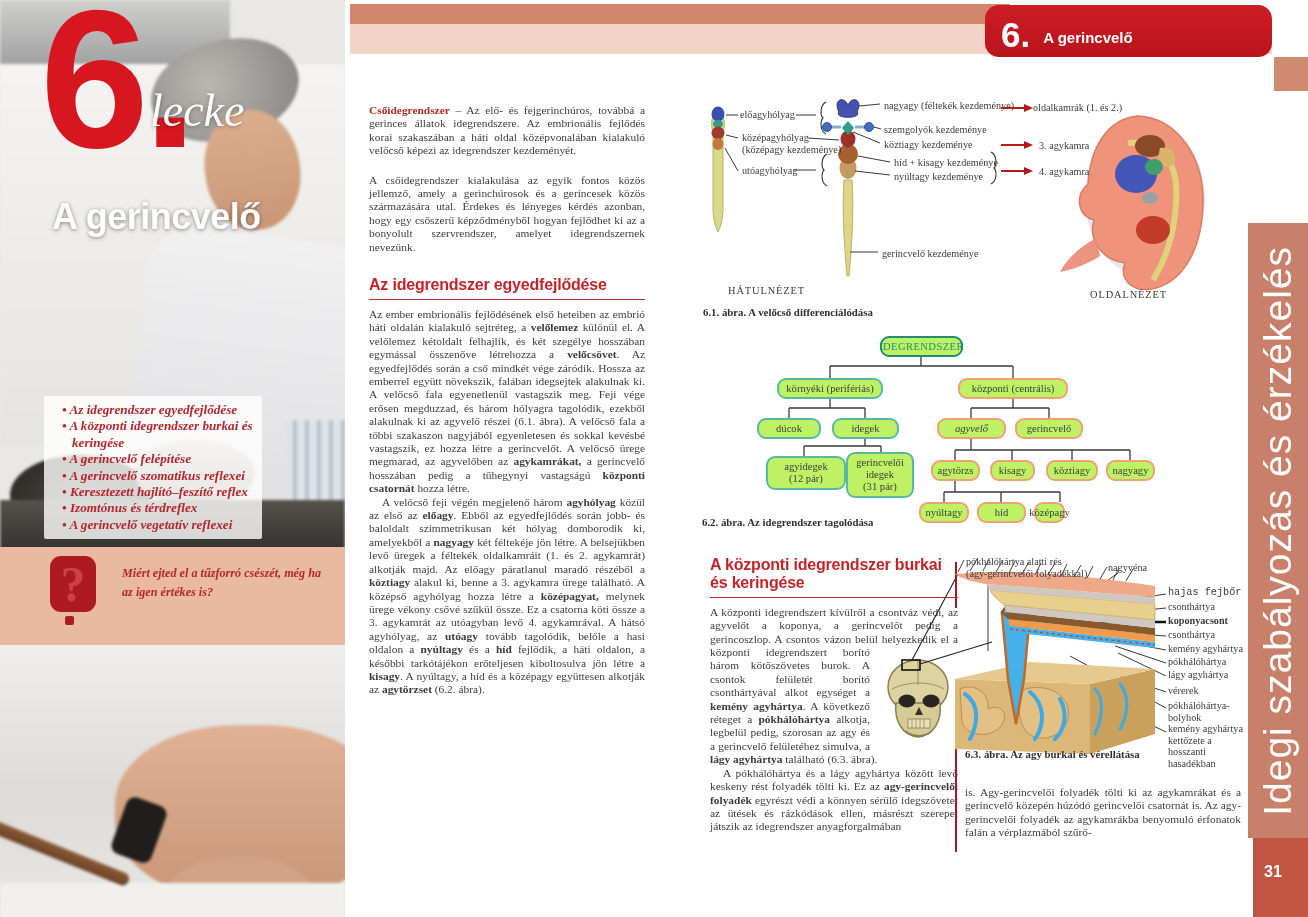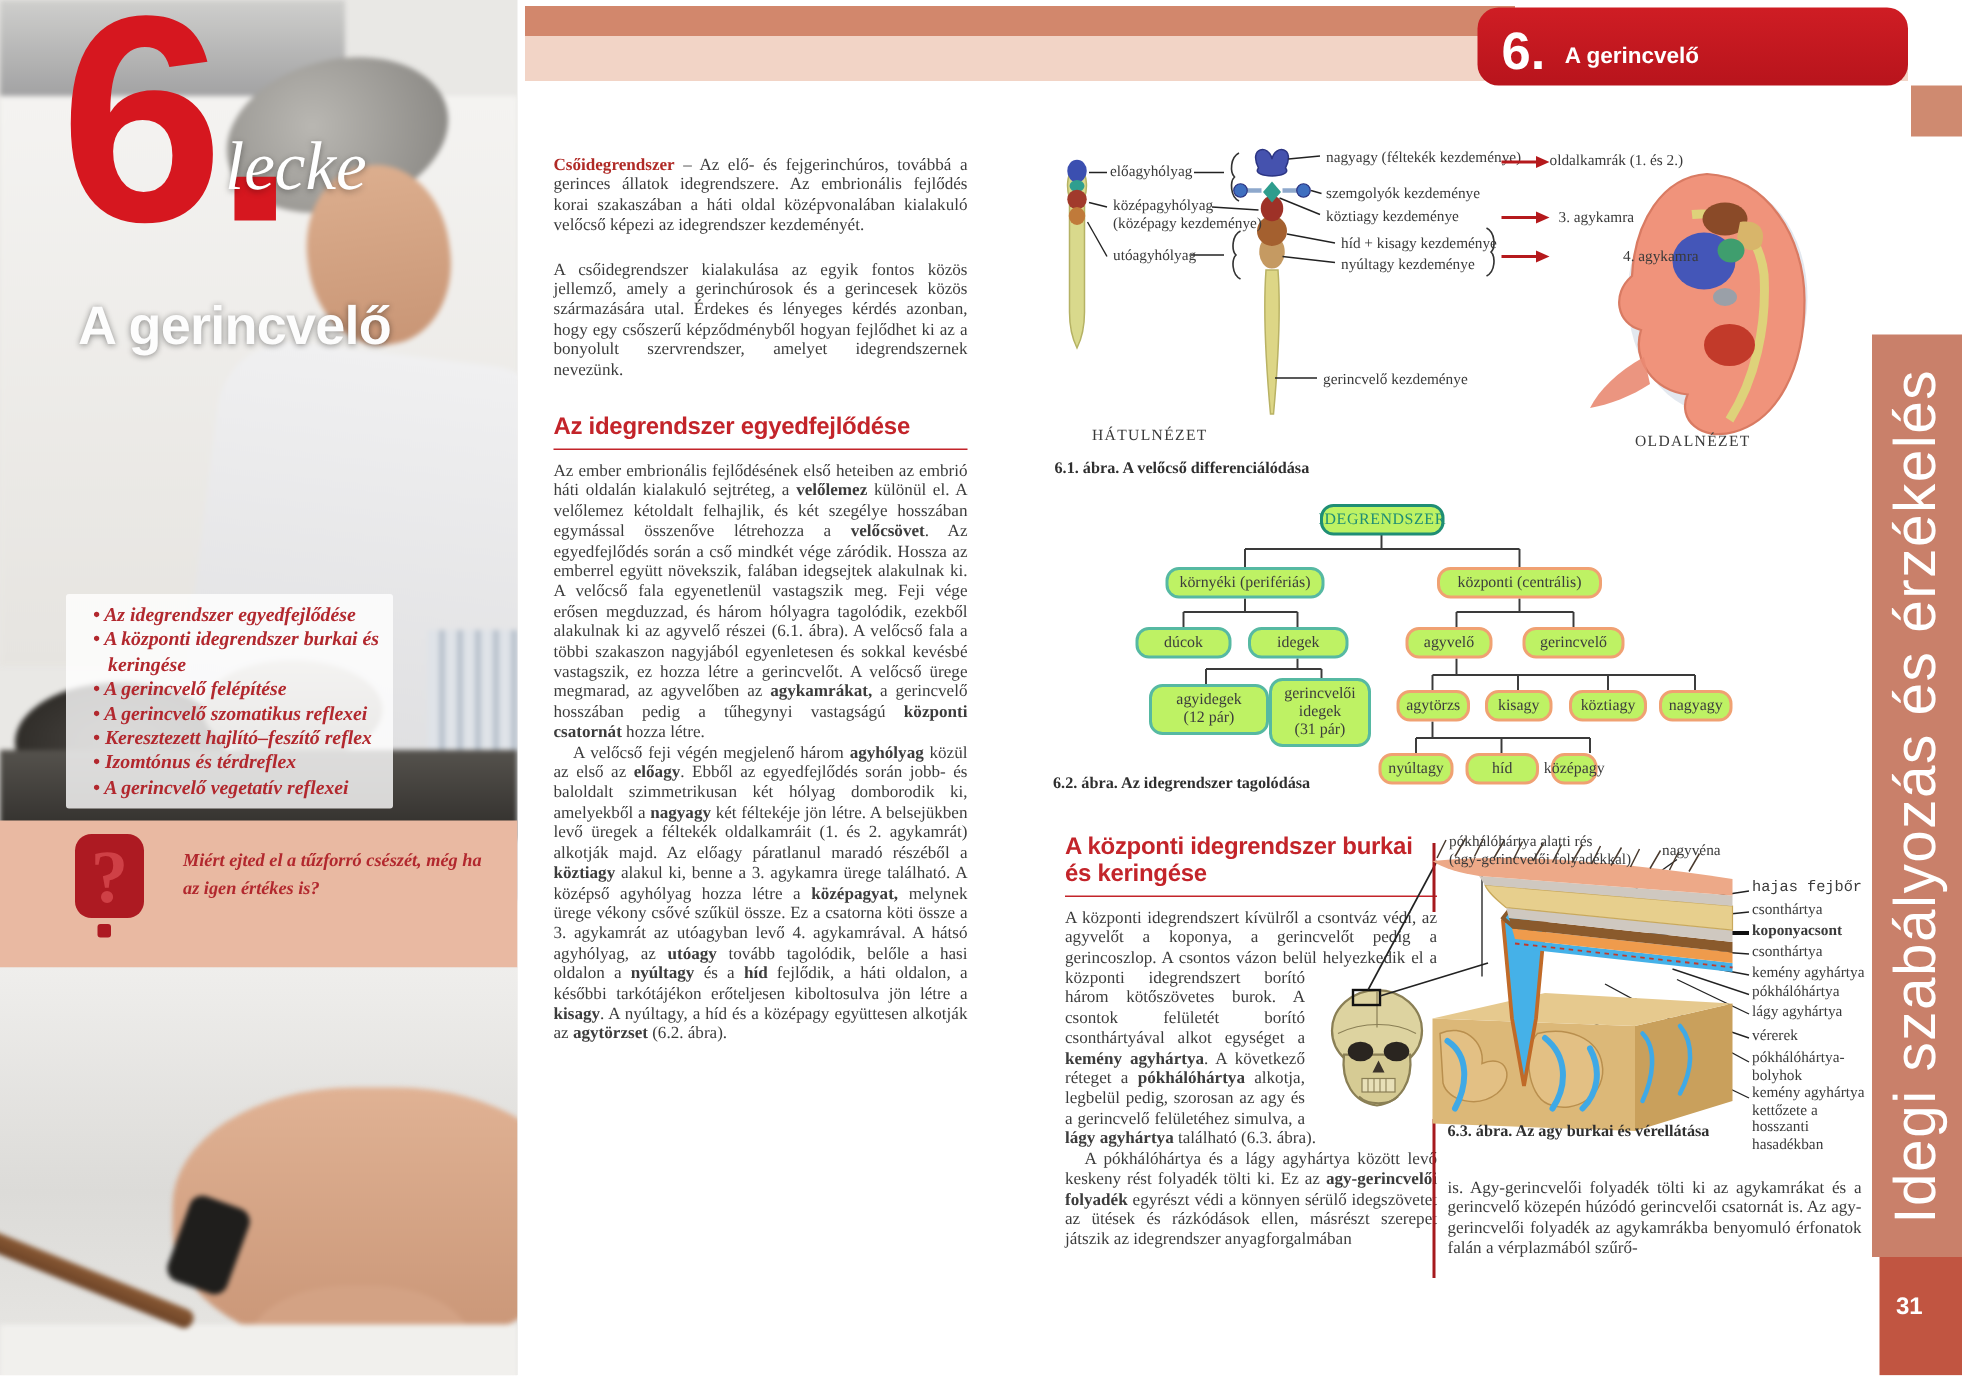--- a/index.html
+++ b/index.html
@@ -269,21 +269,21 @@
     <span class="flab" style="left:186px;top:36px;">szemgolyók kezdeménye</span>
     <span class="flab" style="left:186px;top:51px;">köztiagy kezdeménye</span>
     <span class="flab" style="left:196px;top:69px;">híd + kisagy kezdeménye</span>
     <span class="flab" style="left:196px;top:83px;">nyúltagy kezdeménye</span>
     <span class="flab" style="left:184px;top:160px;">gerincvelő kezdeménye</span>
     <span class="rarw" style="left:303px;top:19px;"></span>
     <span class="rarw" style="left:303px;top:56px;"></span>
     <span class="rarw" style="left:303px;top:82px;"></span>
     <span class="flab" style="left:335px;top:14px;">oldalkamrák (1. és 2.)</span>
     <span class="flab" style="left:341px;top:52px;">3. agykamra</span>
-    <span class="flab" style="left:341px;top:78px;margin-left:43px;">4. agykamra</span>
+    <span class="flab" style="left:341px;top:78px;">4. agykamra</span>
     <span class="view" style="left:30px;top:197px;">HÁTULNÉZET</span>
     <span class="view" style="left:392px;top:201px;">OLDALNÉZET</span>
     <span class="cap" style="left:5px;top:218px;">6.1. ábra. A velőcső differenciálódása</span>
   </div>
 
   <div class="fig62">
     <svg width="482" height="205" viewBox="0 0 482 205" style="position:absolute;left:0;top:0;">
       <g stroke="#3a3a3a" stroke-width="1.3" fill="none">
         <path d="M221,24 V34 M130,34 H313 M130,34 V46 M313,34 V46"></path>
         <path d="M130,67 V76 M89,76 H165 M89,76 V86 M165,76 V86"></path>
@@ -291,21 +291,21 @@
         <path d="M313,67 V76 M271,76 H349 M271,76 V86 M349,76 V86"></path>
         <path d="M271,107 V118 M255,118 H430 M255,118 V128 M312,118 V128 M372,118 V128 M430,118 V128"></path>
         <path d="M255,149 V160 M244,160 H360 M244,160 V170 M301,160 V170 M360,160 V170"></path>
       </g>
     </svg>
     <div class="tnode rt" style="left:180px;top:4px;width:83px;height:21px;">IDEGRENDSZER</div>
     <div class="tnode" style="left:77px;top:46px;width:106px;height:21px;">környéki (perifériás)</div>
     <div class="tnode or" style="left:258px;top:46px;width:110px;height:21px;">központi (centrális)</div>
     <div class="tnode" style="left:57px;top:86px;width:64px;height:21px;">dúcok</div>
     <div class="tnode" style="left:132px;top:86px;width:67px;height:21px;">idegek</div>
-    <div class="tnode or" style="left:237px;top:86px;width:58px;height:21px;">agyvelő</div>
+    <div class="tnode or" style="left:237px;top:86px;width:69px;height:21px;font-style:italic;">agyvelő</div>
     <div class="tnode or" style="left:315px;top:86px;width:68px;height:21px;">gerincvelő</div>
     <div class="tnode" style="left:66px;top:124px;width:80px;height:34px;">agyidegek
 (12 pár)</div>
     <div class="tnode" style="left:146px;top:120px;width:68px;height:46px;">gerincvelői
 idegek
 (31 pár)</div>
     <div class="tnode or" style="left:231px;top:128px;width:49px;height:21px;">agytörzs</div>
     <div class="tnode or" style="left:290px;top:128px;width:45px;height:21px;">kisagy</div>
     <div class="tnode or" style="left:346px;top:128px;width:52px;height:21px;">köztiagy</div>
     <div class="tnode or" style="left:406px;top:128px;width:49px;height:21px;">nagyagy</div>

